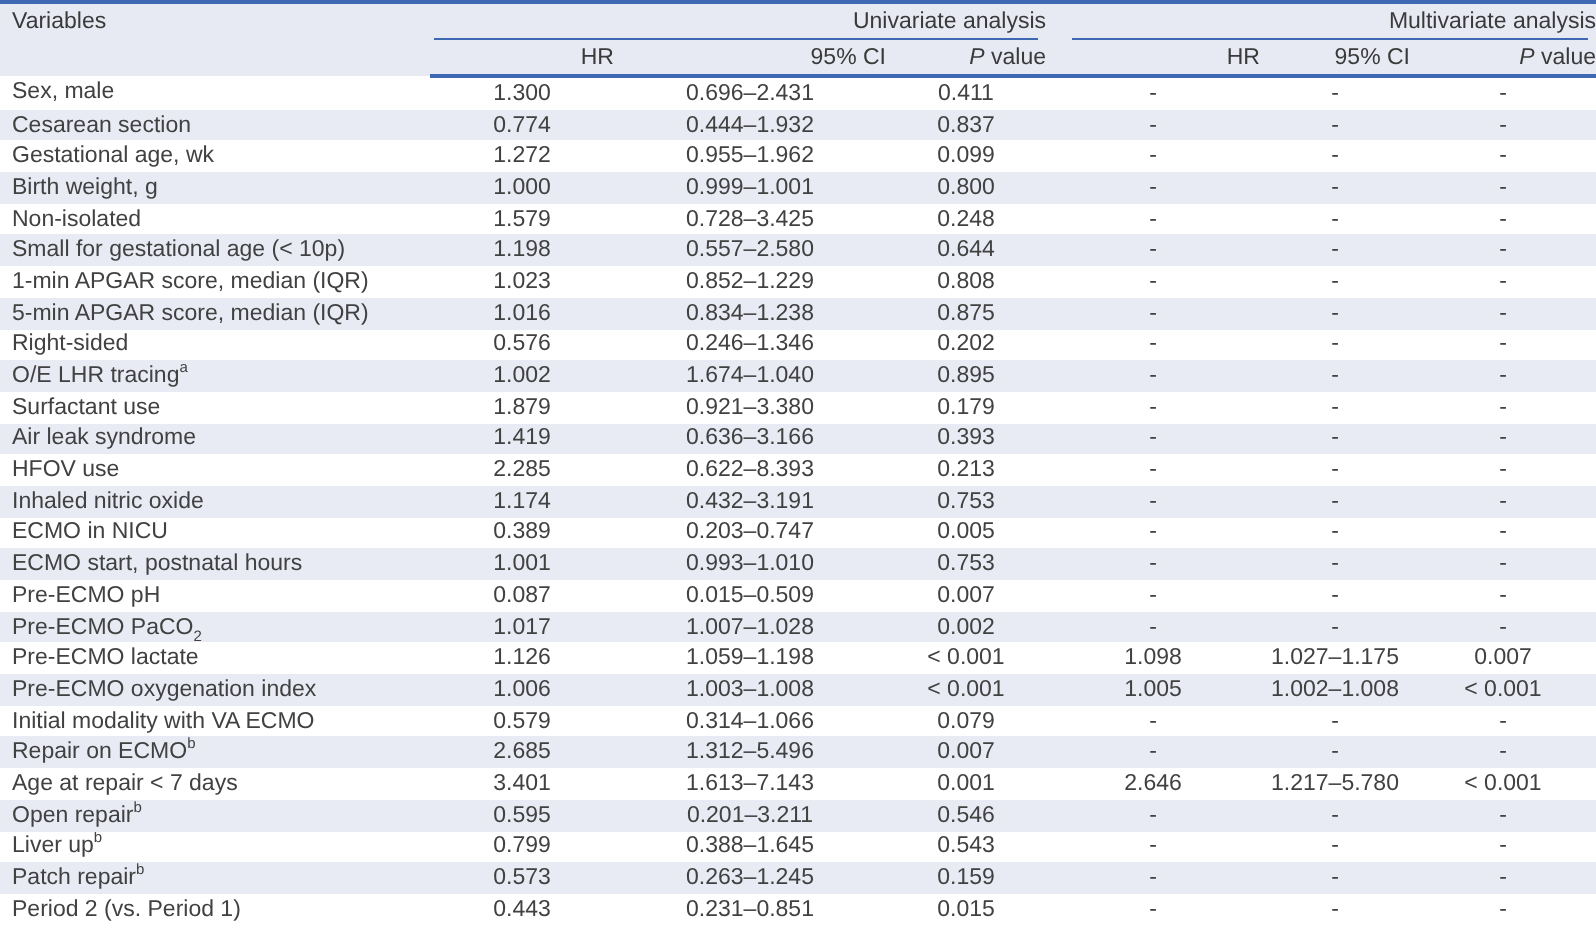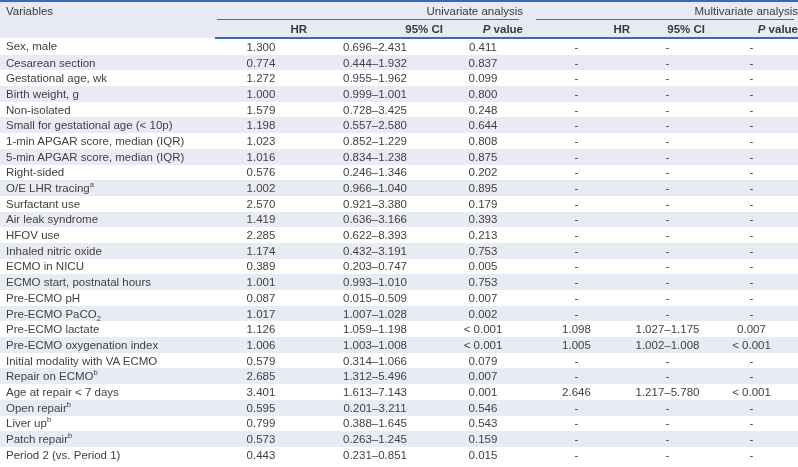--- a/index.html
+++ b/index.html
@@ -20,21 +20,21 @@
   }
   thead th{
     background:var(--header-bg);
     font-weight:normal;color:#3a3a3a;
     padding:0;text-align:right;vertical-align:middle;
   }
   th.var-head{
     text-align:left;vertical-align:top;padding:3px 0 0 6px;
   }
   tr.group-row th{height:18px;}
-  tr.sub-row th{height:17px;border-bottom:2px solid var(--blue);font-weight:bold;}
+  tr.sub-row th{height:17px;border-bottom:2px solid var(--blue);}
   th.group{position:relative;}
   th.group::after{
     content:"";position:absolute;bottom:0;height:1px;background:var(--blue);
   }
   th.group.g1::after{left:2px;right:4px;}
   th.group.g2::after{left:13px;right:4px;}
   tbody td{
     height:15.7px;padding:0;text-align:center;white-space:nowrap;
     overflow:hidden;
   }
@@ -153,29 +153,29 @@
           <td>0.576</td>
           <td>0.246–1.346</td>
           <td>0.202</td>
           <td>-</td>
           <td>-</td>
           <td>-</td>
         </tr>
         <tr>
           <td class="var">O/E LHR tracing<sup>a</sup></td>
           <td>1.002</td>
-          <td>0.966–1.040</td>
+          <td>1.674–1.040</td>
           <td>0.895</td>
           <td>-</td>
           <td>-</td>
           <td>-</td>
         </tr>
         <tr>
           <td class="var">Surfactant use</td>
-          <td>2.570</td>
+          <td>1.879</td>
           <td>0.921–3.380</td>
           <td>0.179</td>
           <td>-</td>
           <td>-</td>
           <td>-</td>
         </tr>
         <tr>
           <td class="var">Air leak syndrome</td>
           <td>1.419</td>
           <td>0.636–3.166</td>

